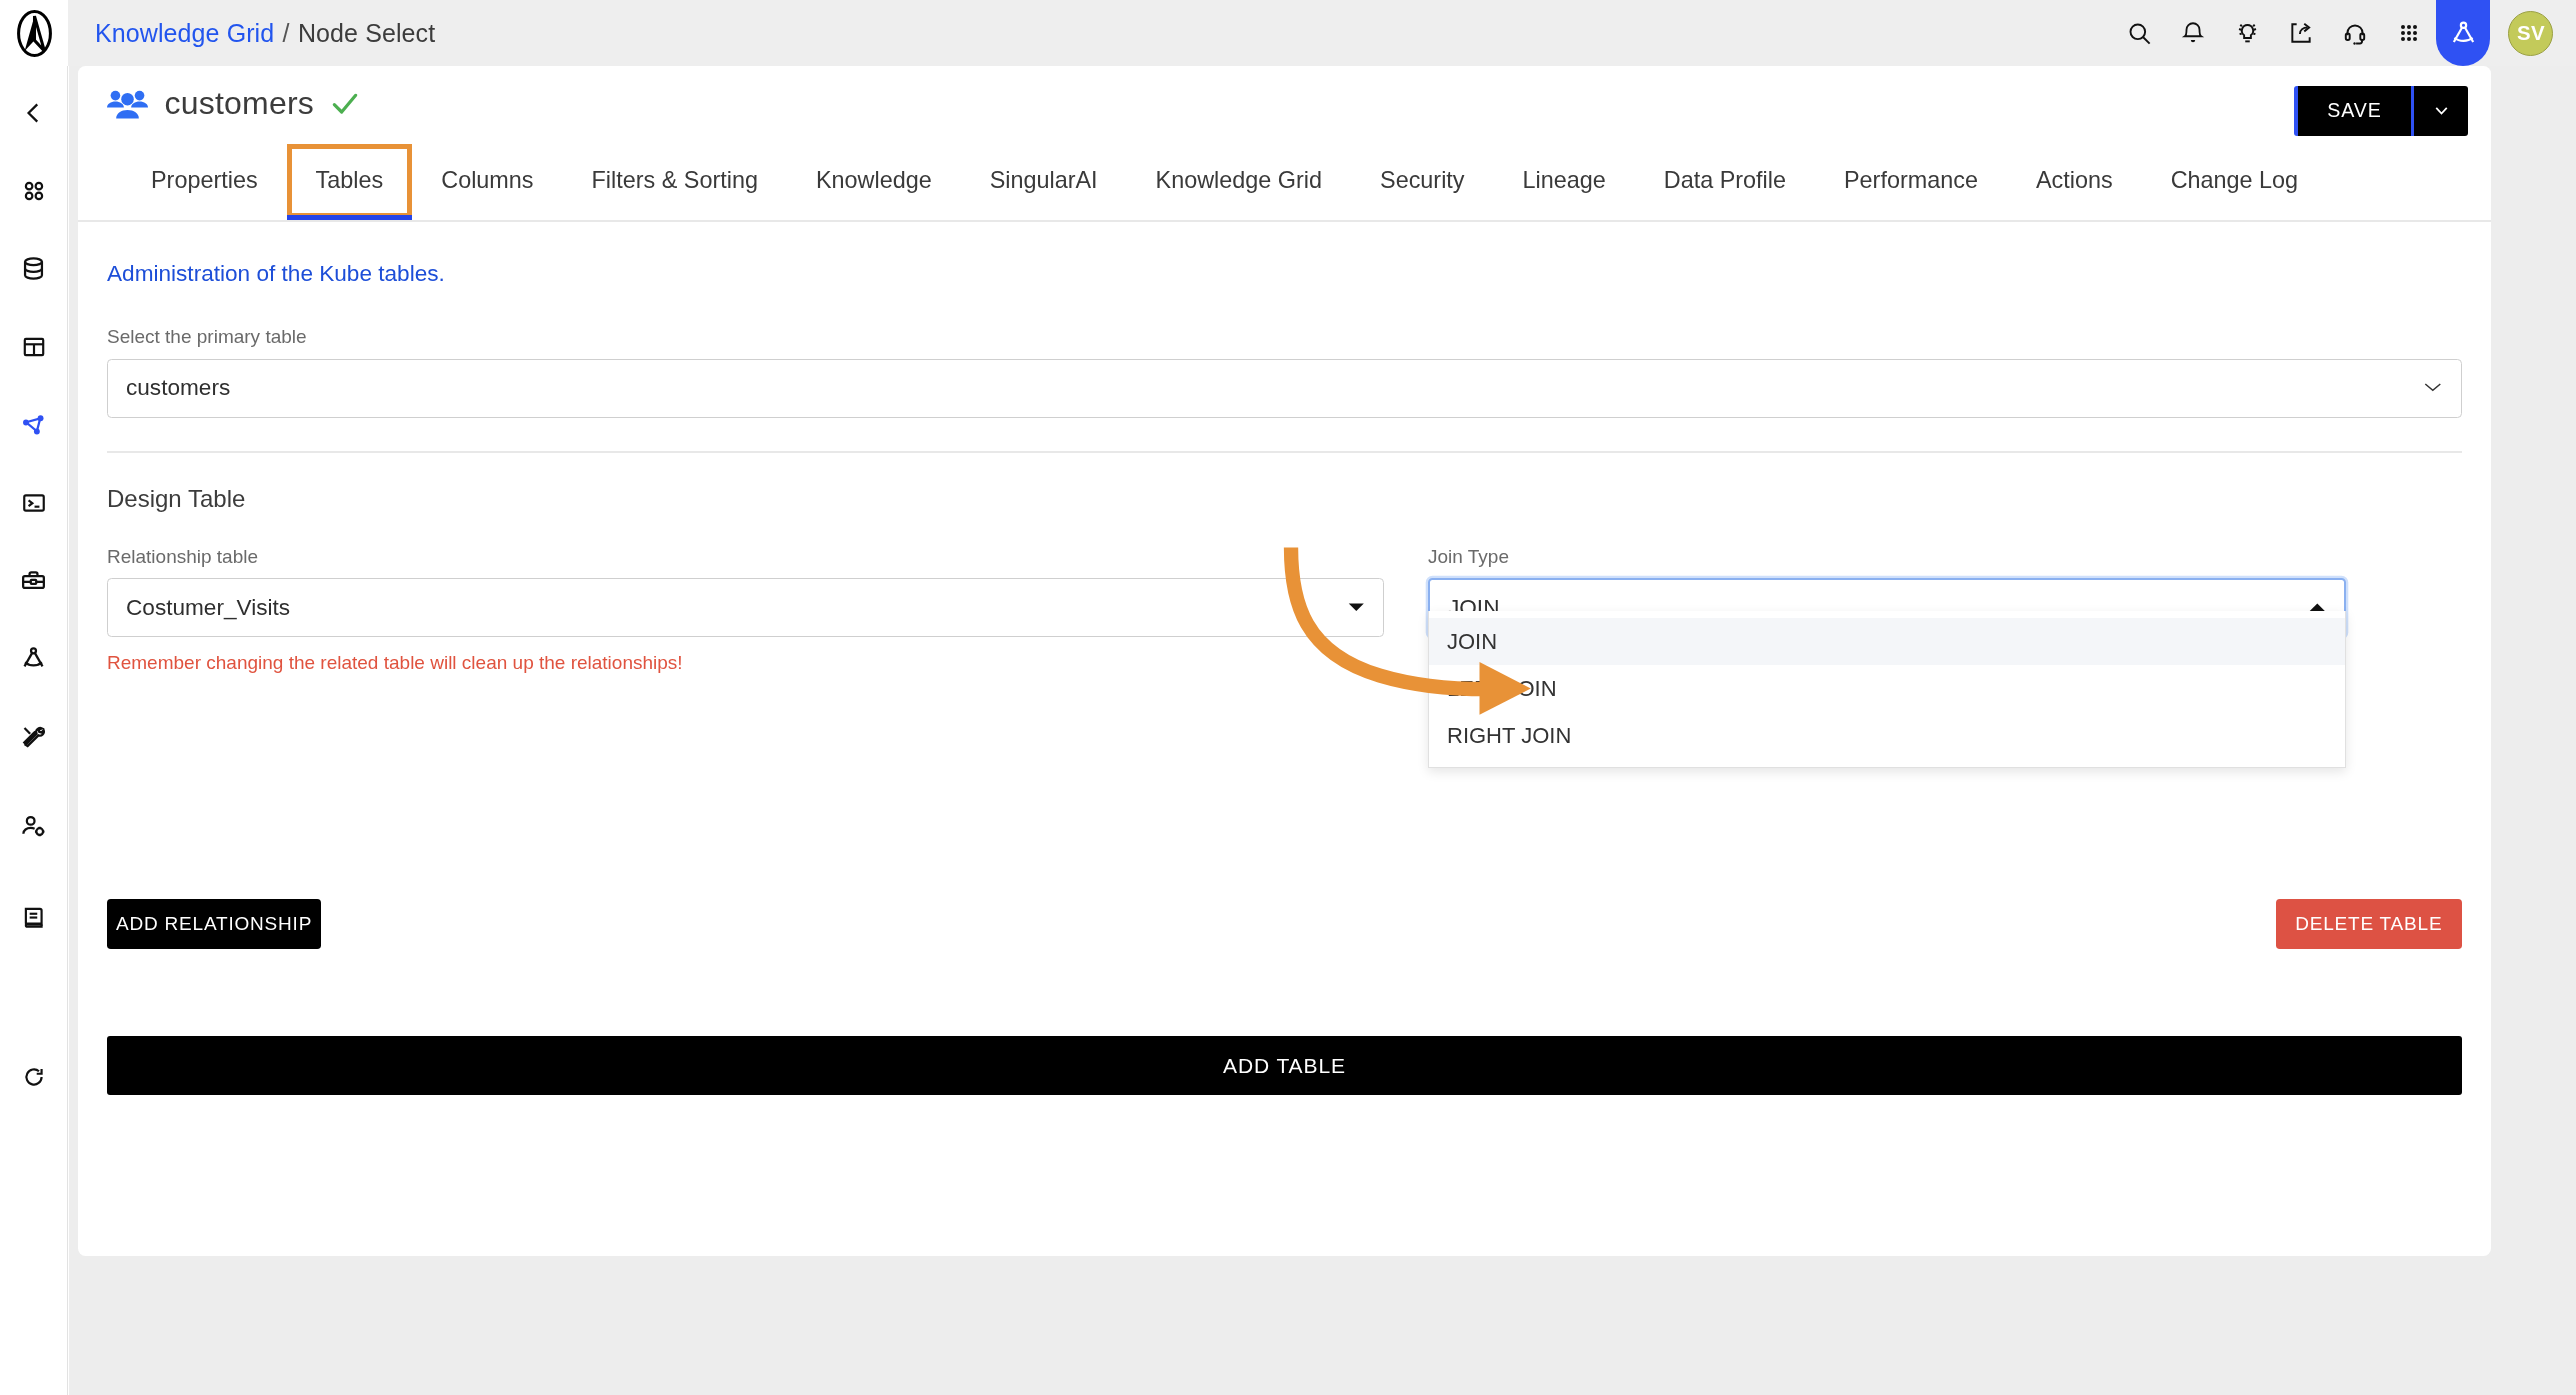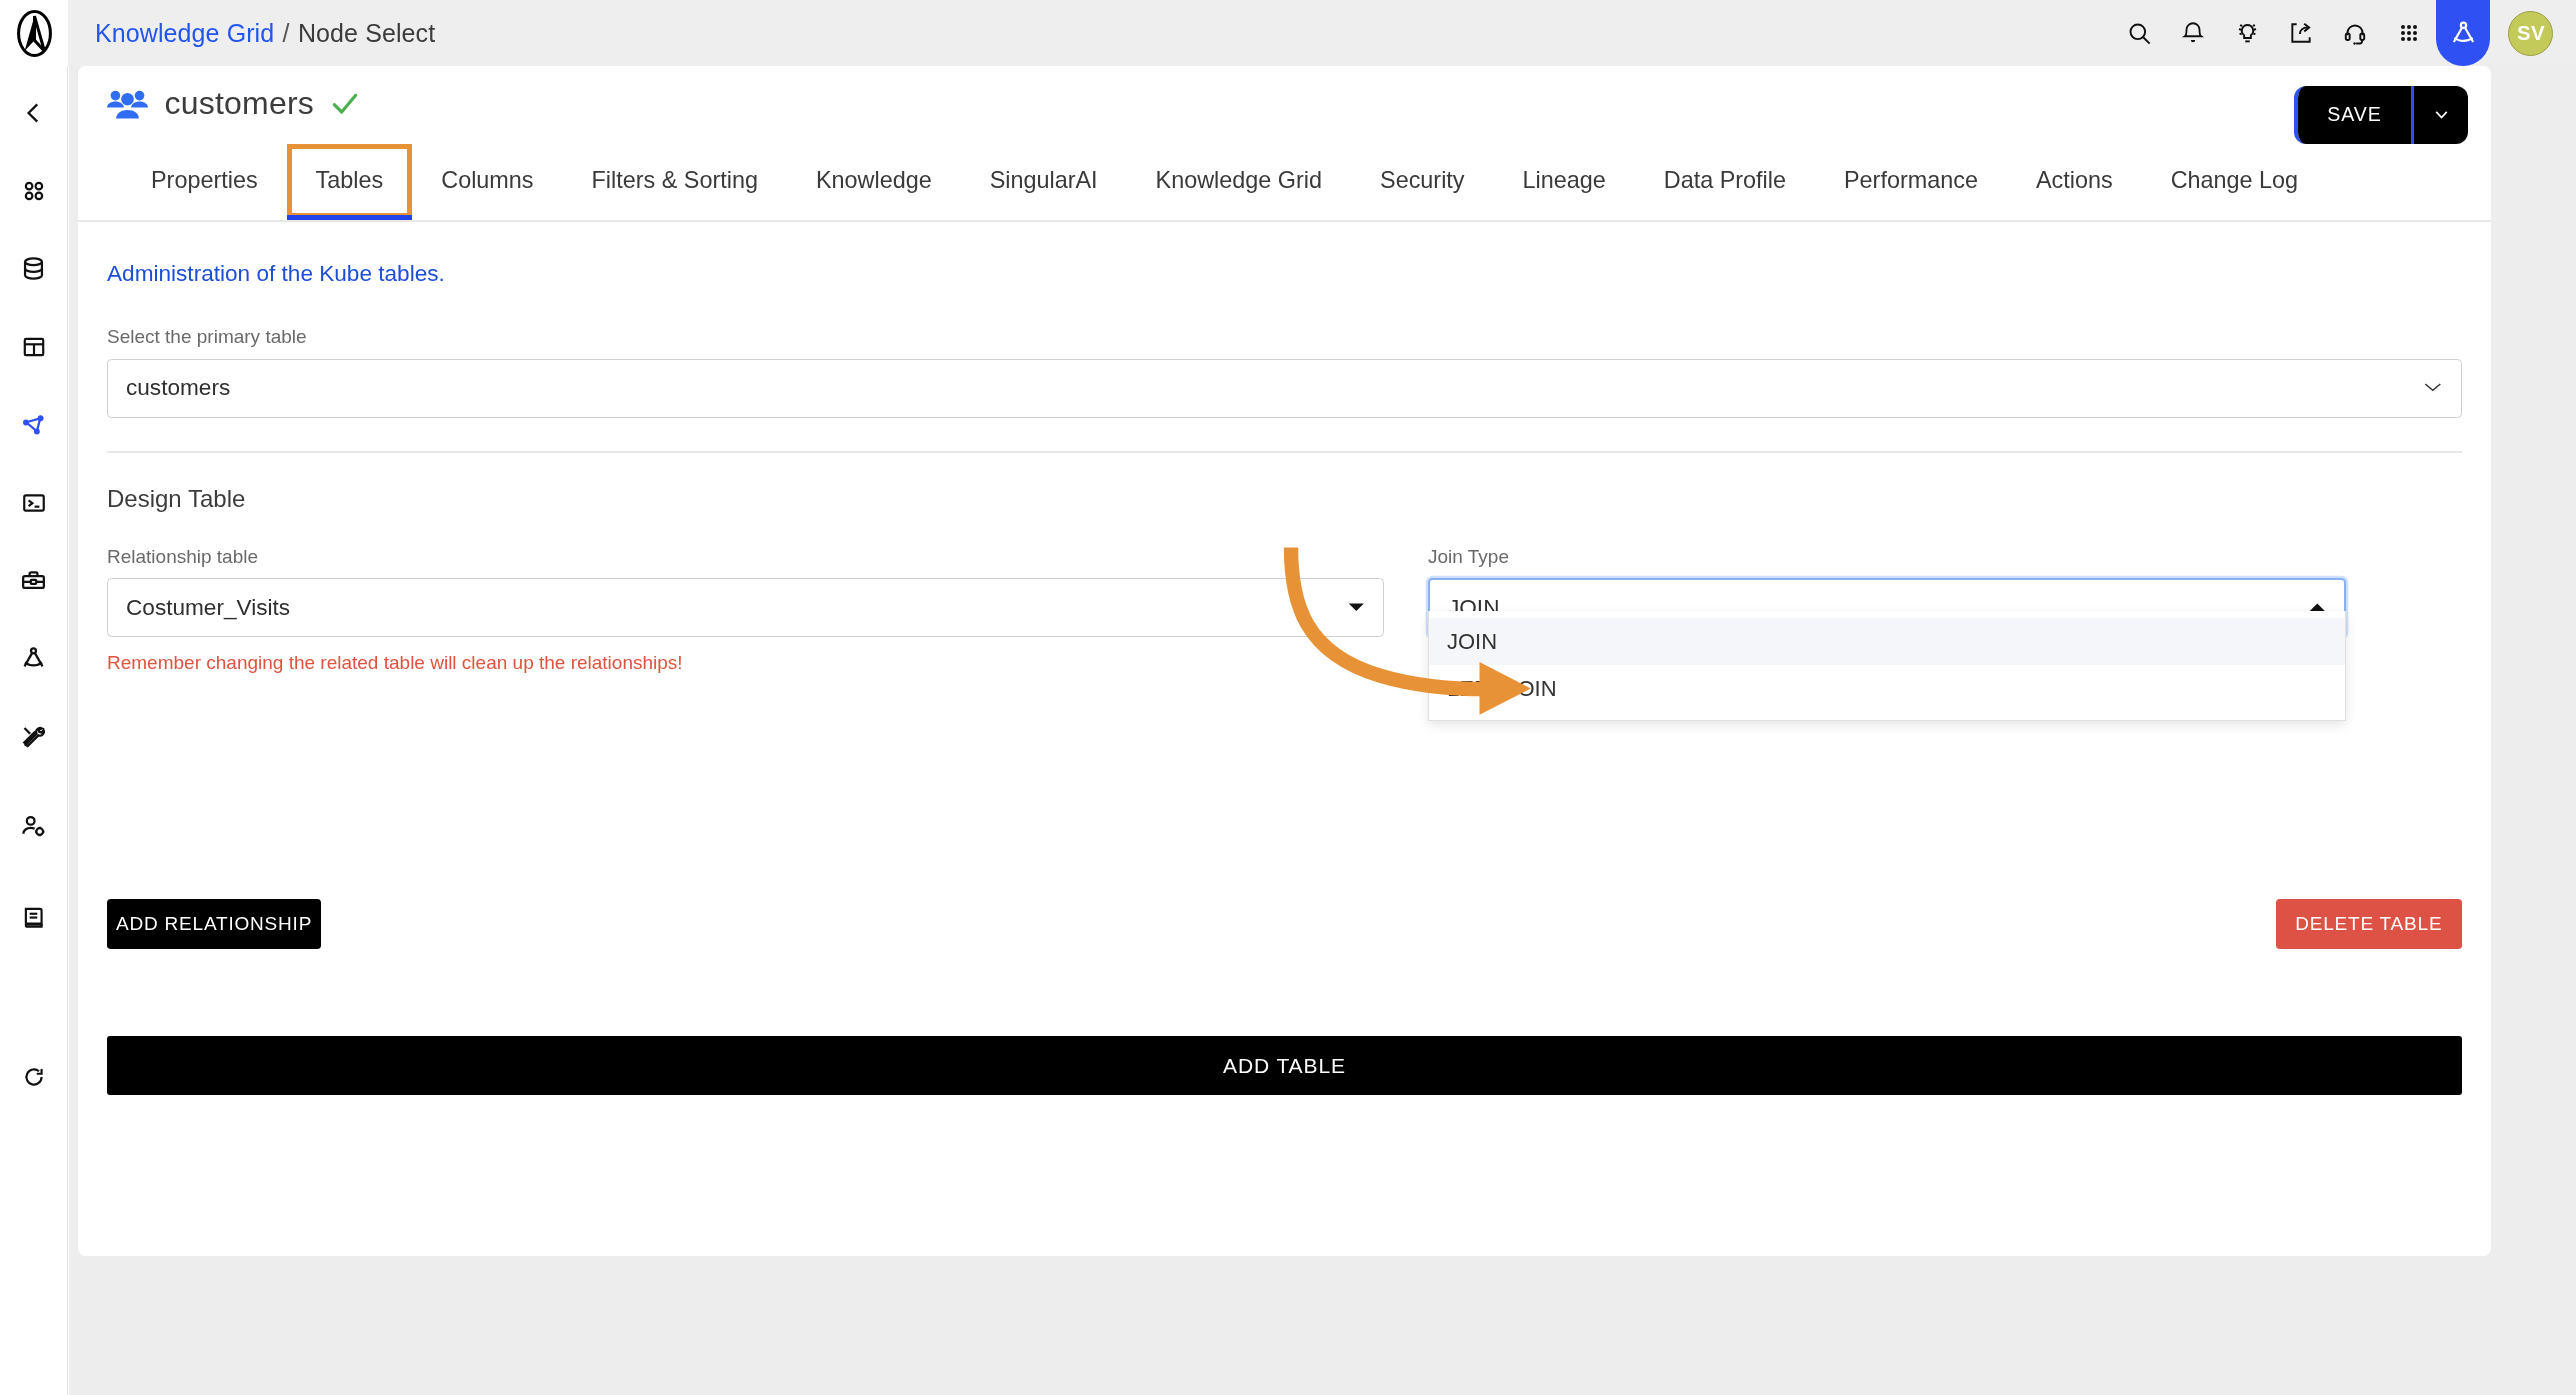--- a/index.html
+++ b/index.html
@@ -123,22 +123,22 @@
     font-size: 32px;
     color: #3c3c3c;
     letter-spacing: 0.2px;
   }
   .check-icon { margin-left: 15px; display:flex; align-items:center;}
 
   .save-wrap {
     position: absolute;
     right: 22.6px; top: 19.6px;
     display: flex;
-    height: 58px;
-    border-radius: 12px;
+    height: 50px;
+    border-radius: 3px;
     overflow: hidden;
     border-left: 4.5px solid #2f51f3;
   }
   .save-btn {
     background: #000000;
     color: #ffffff;
     font-size: 19.6px;
     letter-spacing: 0.9px;
     padding: 0 29px;
     display: flex; align-items: center;
@@ -605,20 +605,21 @@
             <span class="sel-caret">
               <svg width="16.6" height="10.6" viewBox="0 0 22 14">
                   <path d="M1 12 L11 2 L21 12 Z" fill="#111"></path>
                 </svg>
             </span>
           </div>
 
           <div class="dd-panel">
             <div class="dd-item selected">JOIN</div>
             <div class="dd-item">LEFT JOIN</div>
+            <div class="dd-item">RIGHT JOIN</div>
           </div>
         </div>
 
       </div>
 
       <div class="btn-row">
         <button class="btn-dark">ADD RELATIONSHIP</button>
         <button class="btn-danger">DELETE TABLE</button>
       </div>
 

